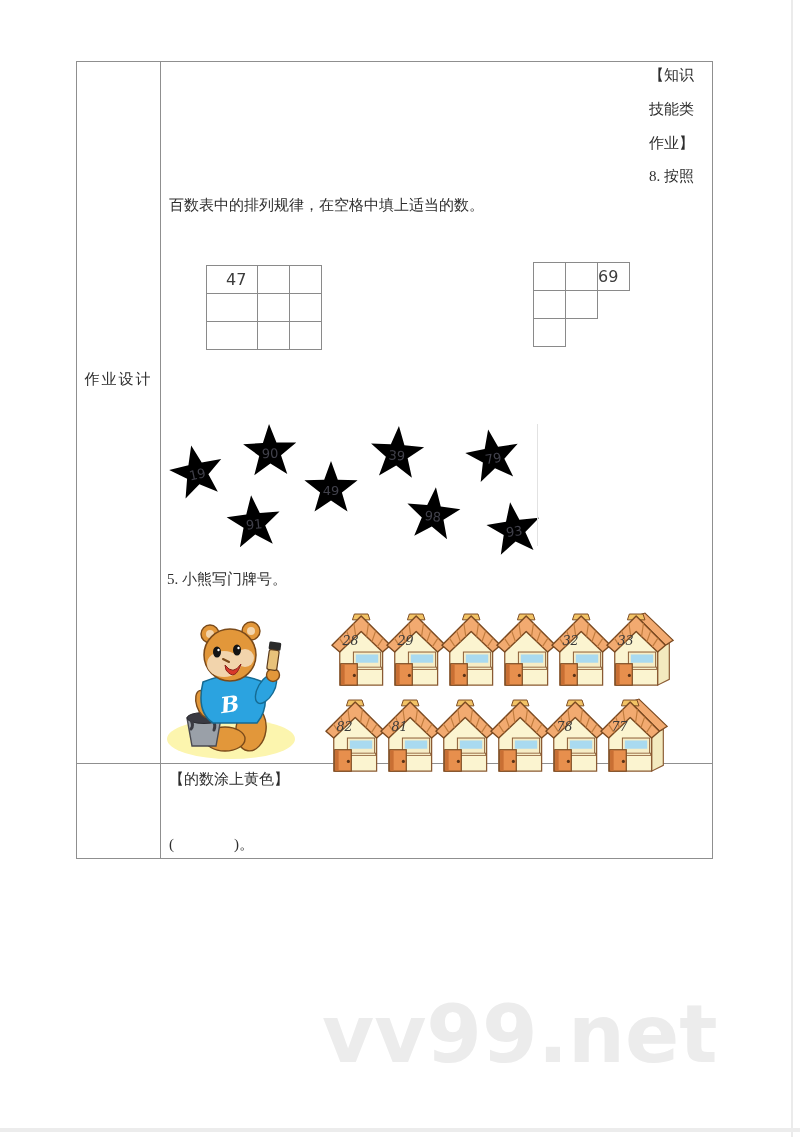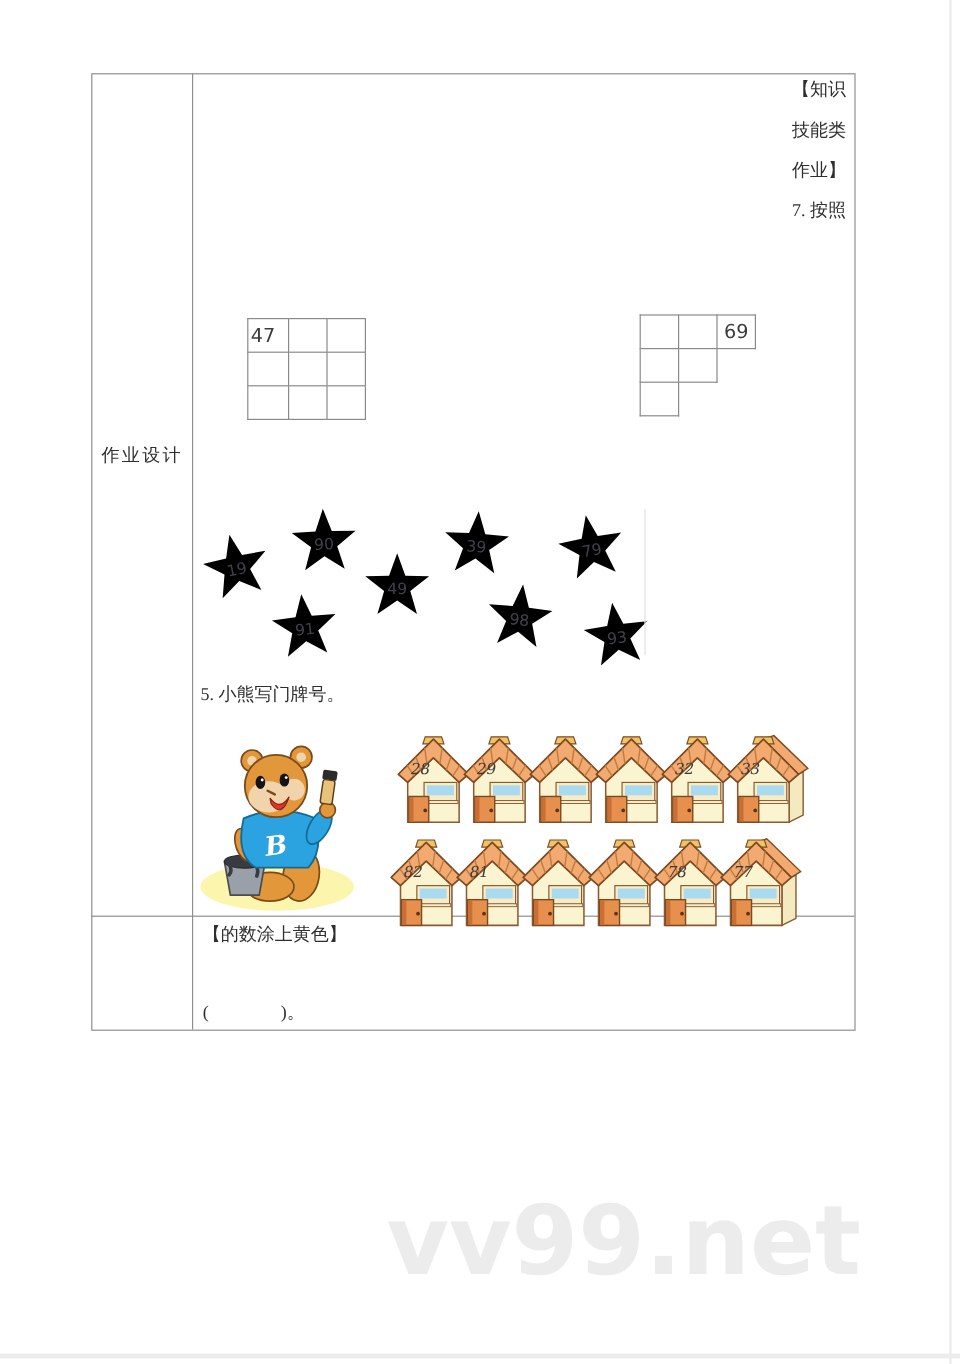--- a/index.html
+++ b/index.html
@@ -8,27 +8,27 @@
     font-family:"Liberation Serif",serif;color:#2e2e2e;
   }
   .abs{position:absolute;}
   
   .tbl-frame{left:76px;top:61px;width:635px;height:796px;border:1px solid #8f8f8f;}
   .tbl-vline{left:160px;top:61px;width:1px;height:797px;background:#8f8f8f;}
   .tbl-hline{left:76px;top:763px;width:636px;height:1px;background:#8f8f8f;}
   .row-label{left:76px;top:322px;width:85px;text-align:center;font-size:15px;letter-spacing:2px;margin-top:48px;}
   
   .txt{font-size:15px;line-height:18px;white-space:pre;}
-  .rline{right:95px;text-align:right;}
+  .rline{right:106px;text-align:right;}
   
   .grid{border-collapse:collapse;}
   .grid td{width:31px;height:27px;padding:0;border:1px solid #8a8a8a;
-    font-family:"DejaVu Sans",sans-serif;font-size:16px;color:#3c3c3c;text-align:center;vertical-align:middle;}
+    font-family:"DejaVu Sans",sans-serif;font-size:16px;color:#3c3c3c;vertical-align:middle;}
   .grid td.off{border:none;}
-  .grid td.numL{text-align:left;padding-left:2px;}
+  .grid td.numL{text-align:left;padding-left:19px;}
   
   .star{position:absolute;overflow:visible;}
   .star text{font-family:"DejaVu Sans",sans-serif;font-size:13px;fill:#41414b;}
   .faint-vline{left:537px;top:424px;width:1px;height:122px;background:#e2e2e2;}
   
   .house-row{display:flex;text-align:right;}
   .house{margin-right:-21px;overflow:visible;}
   .house:last-child{margin-right:0;}
   .house .side{visibility:hidden;}
   .house.last .side{visibility:visible;}
@@ -52,22 +52,23 @@
 <div class="page">
 
   <div class="abs tbl-frame"></div>
   <div class="abs tbl-vline"></div>
   <div class="abs tbl-hline"></div>
   <div class="abs row-label">作业设计</div>
 
   <div class="abs txt rline" style="top:66px">【知识</div>
   <div class="abs txt rline" style="top:100px">技能类</div>
   <div class="abs txt rline" style="top:134px">作业】</div>
-  <div class="abs txt rline" style="top:167px">7. 按照</div>
-
+  <div class="abs txt rline" style="top:167px">8. 按照</div>
+
+  <div class="abs txt" style="left:169px;top:196px">百数表中的排列规律，在空格中填上适当的数。</div>
 
   <table class="abs grid" style="left:206px;top:265px">
     <tbody>
         <tr>
           <td class="numL">47</td>
           <td></td>
           <td></td>
         </tr>
     <tr>
           <td></td>

